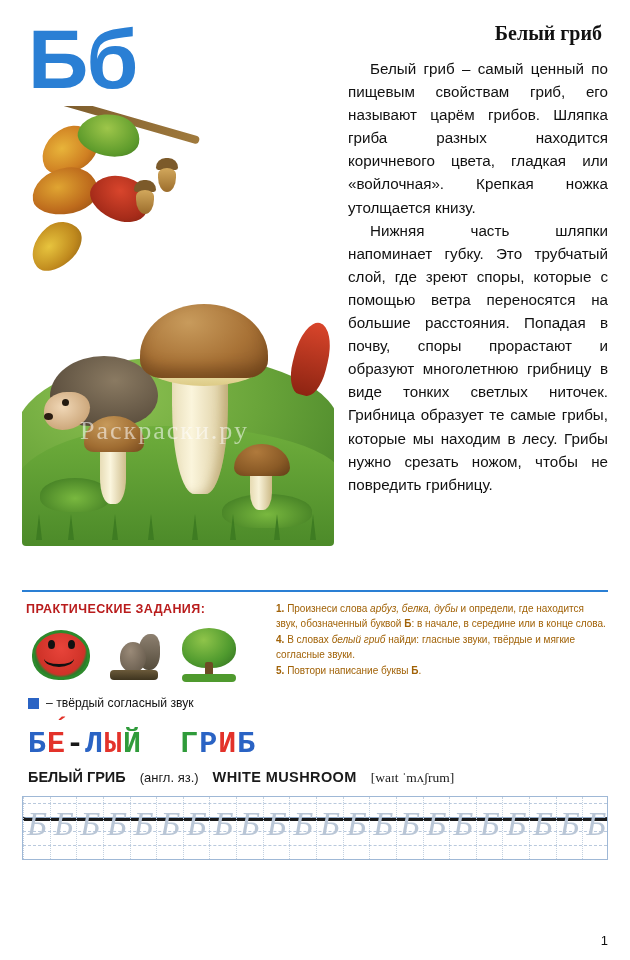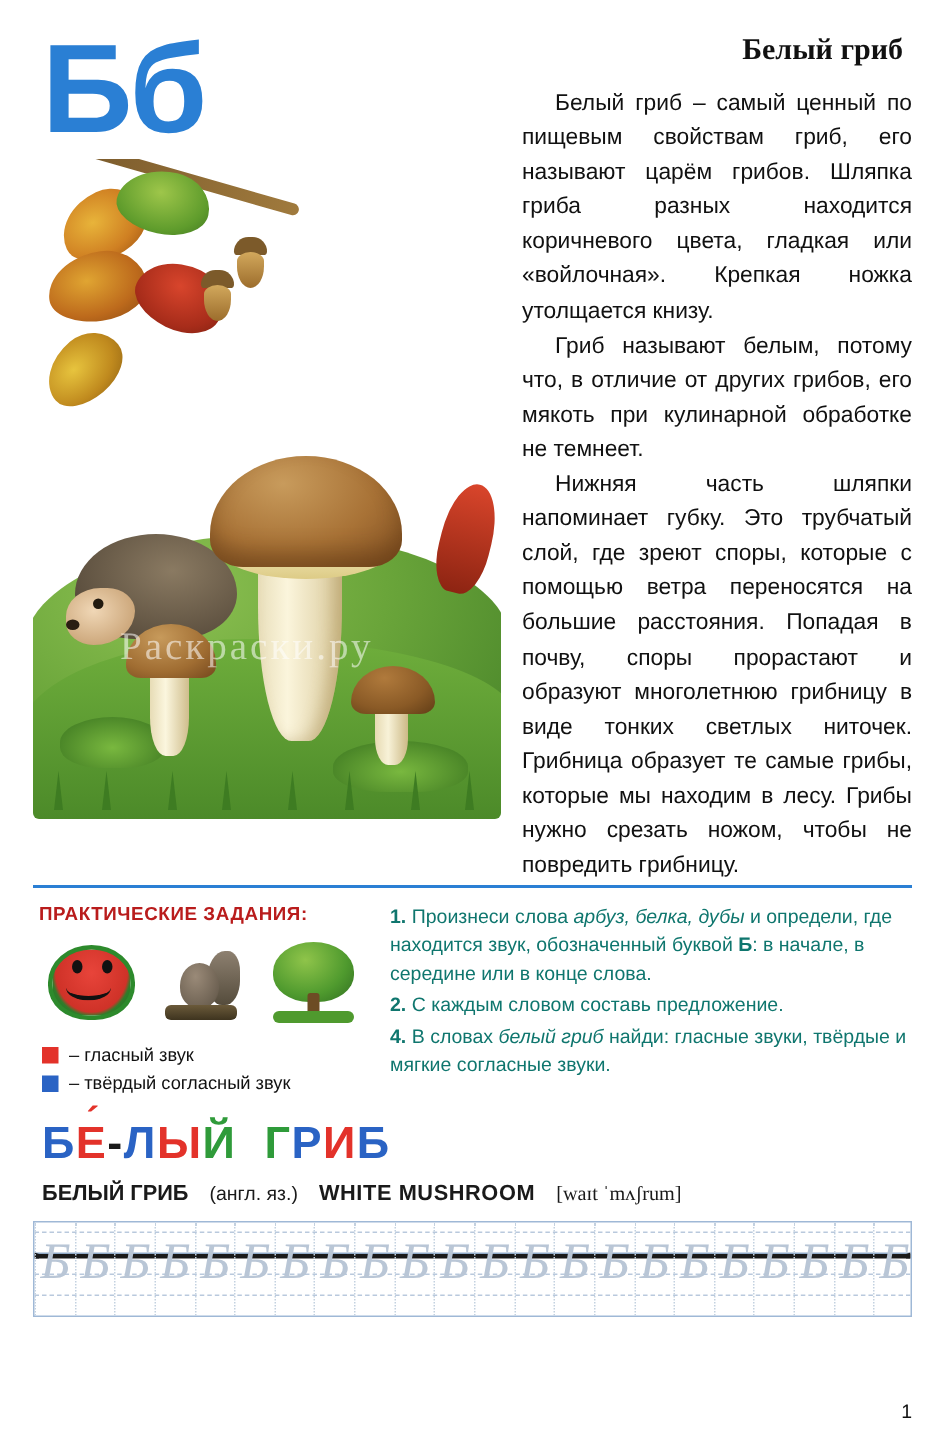--- a/index.html
+++ b/index.html
@@ -389,36 +389,37 @@
   .sw {
     width: 11px; height: 11px;
     margin-right: 7px;
     display: inline-block;
   }
   .sw-red { background: #e3322a; }
   .sw-blue { background: #2a63c4; }
   .sw-green { background: #2f9b3a; }
 
   .task-list {
-    font-size: 13px;
+    font-size: 10px;
     line-height: 1.46;
-    color: #0f766e;
+    color: #a16207;
+    margin-left: 16px;
   }
   .task-list .n { font-weight: bold; }
   .task-list i { font-style: italic; }
   .task-list b { font-weight: bold; }
   .task-item { margin-bottom: 2px; }
 
   
   .colorword {
     margin: 12px 0 6px 6px;
     font-weight: bold;
     font-size: 30px;
     letter-spacing: 1px;
-    font-family: Liberation Sans, sans-serif;
+    font-family: Liberation Mono, monospace;
   }
   .cw { display: inline-block; }
   .cw-red { color: #e3322a; }
   .cw-blue { color: #2a63c4; }
   .cw-green { color: #2f9b3a; }
   .stress {
     position: relative;
   }
   .stress::after {
     content: "´";
@@ -539,21 +540,20 @@
         <div class="grass-tuft" style="left:288px;"></div>
 
         <div class="watermark">Раскраски.ру</div>
       </div>
     </div>
 
     <div class="right-col">
       <div class="article-title">Белый гриб</div>
       <div class="article-body">
         <p>Белый гриб – самый ценный по пищевым свойствам гриб, его называют царём грибов. Шляпка гриба разных находится коричневого цвета, гладкая или «войлочная». Крепкая ножка утолщается книзу.</p>
-        <p>Гриб называют белым, потому что, в отличие от других грибов, его мякоть при кулинарной обработке не темнеет.</p>
         <p>Нижняя часть шляпки напоминает губку. Это трубчатый слой, где зреют споры, которые с помощью ветра переносятся на большие расстояния. Попадая в почву, споры прорастают и образуют многолетнюю грибницу в виде тонких светлых ниточек. Грибница образует те самые грибы, которые мы находим в лесу. Грибы нужно срезать ножом, чтобы не повредить грибницу.</p>
       </div>
     </div>
   </div>
 
   <hr class="divider">
 
   <div class="tasks">
 
     <div class="tasks-left">
@@ -573,35 +573,31 @@
         </div>
         <div class="pic">
           <div class="tr-crown"></div>
           <div class="tr-trunk"></div>
           <div class="tr-ground"></div>
         </div>
       </div>
 
       <div class="legend">
         <div class="legend-row">
-          <span class="sw sw-red"></span>
-          <span>– гласный звук</span>
-        </div>
-        <div class="legend-row">
           <span class="sw sw-blue"></span>
           <span>– твёрдый согласный звук</span>
         </div>
       </div>
     </div>
 
     <div class="tasks-right">
       <div class="task-list" id="task-list">
           <div class="task-item"><span class="n">1. </span><span>Произнеси слова </span><i>арбуз, белка, дубы</i><span> и определи, где находится звук, обозначенный буквой </span><b>Б</b><span>: в начале, в середине или в конце слова.</span></div>
-          <div class="task-item"><span class="n">2. </span><span>С каждым словом составь предложение.</span></div>
           <div class="task-item"><span class="n">4. </span><span>В словах </span><i>белый гриб</i><span> найди: гласные звуки, твёрдые и мягкие согласные звуки.</span></div>
+          <div class="task-item"><span class="n">5. </span><span>Повтори написание буквы </span><b>Б</b><span>.</span></div>
         </div>
     </div>
   </div>
 
   <div class="colorword" id="colorword"><span class="cw cw-blue">Б</span><span class="cw cw-red stress">Е</span><span class="cw">-</span><span class="cw cw-blue">Л</span><span class="cw cw-red">Ы</span><span class="cw cw-green">Й</span><span class="cw">&nbsp;&nbsp;</span><span class="cw cw-green">Г</span><span class="cw cw-blue">Р</span><span class="cw cw-red">И</span><span class="cw cw-blue">Б</span></div>
 
   <div class="trans">
     <span class="ru">БЕЛЫЙ ГРИБ</span>
     <span class="lang">(англ. яз.)</span>
     <span class="en">WHITE MUSHROOM</span>

